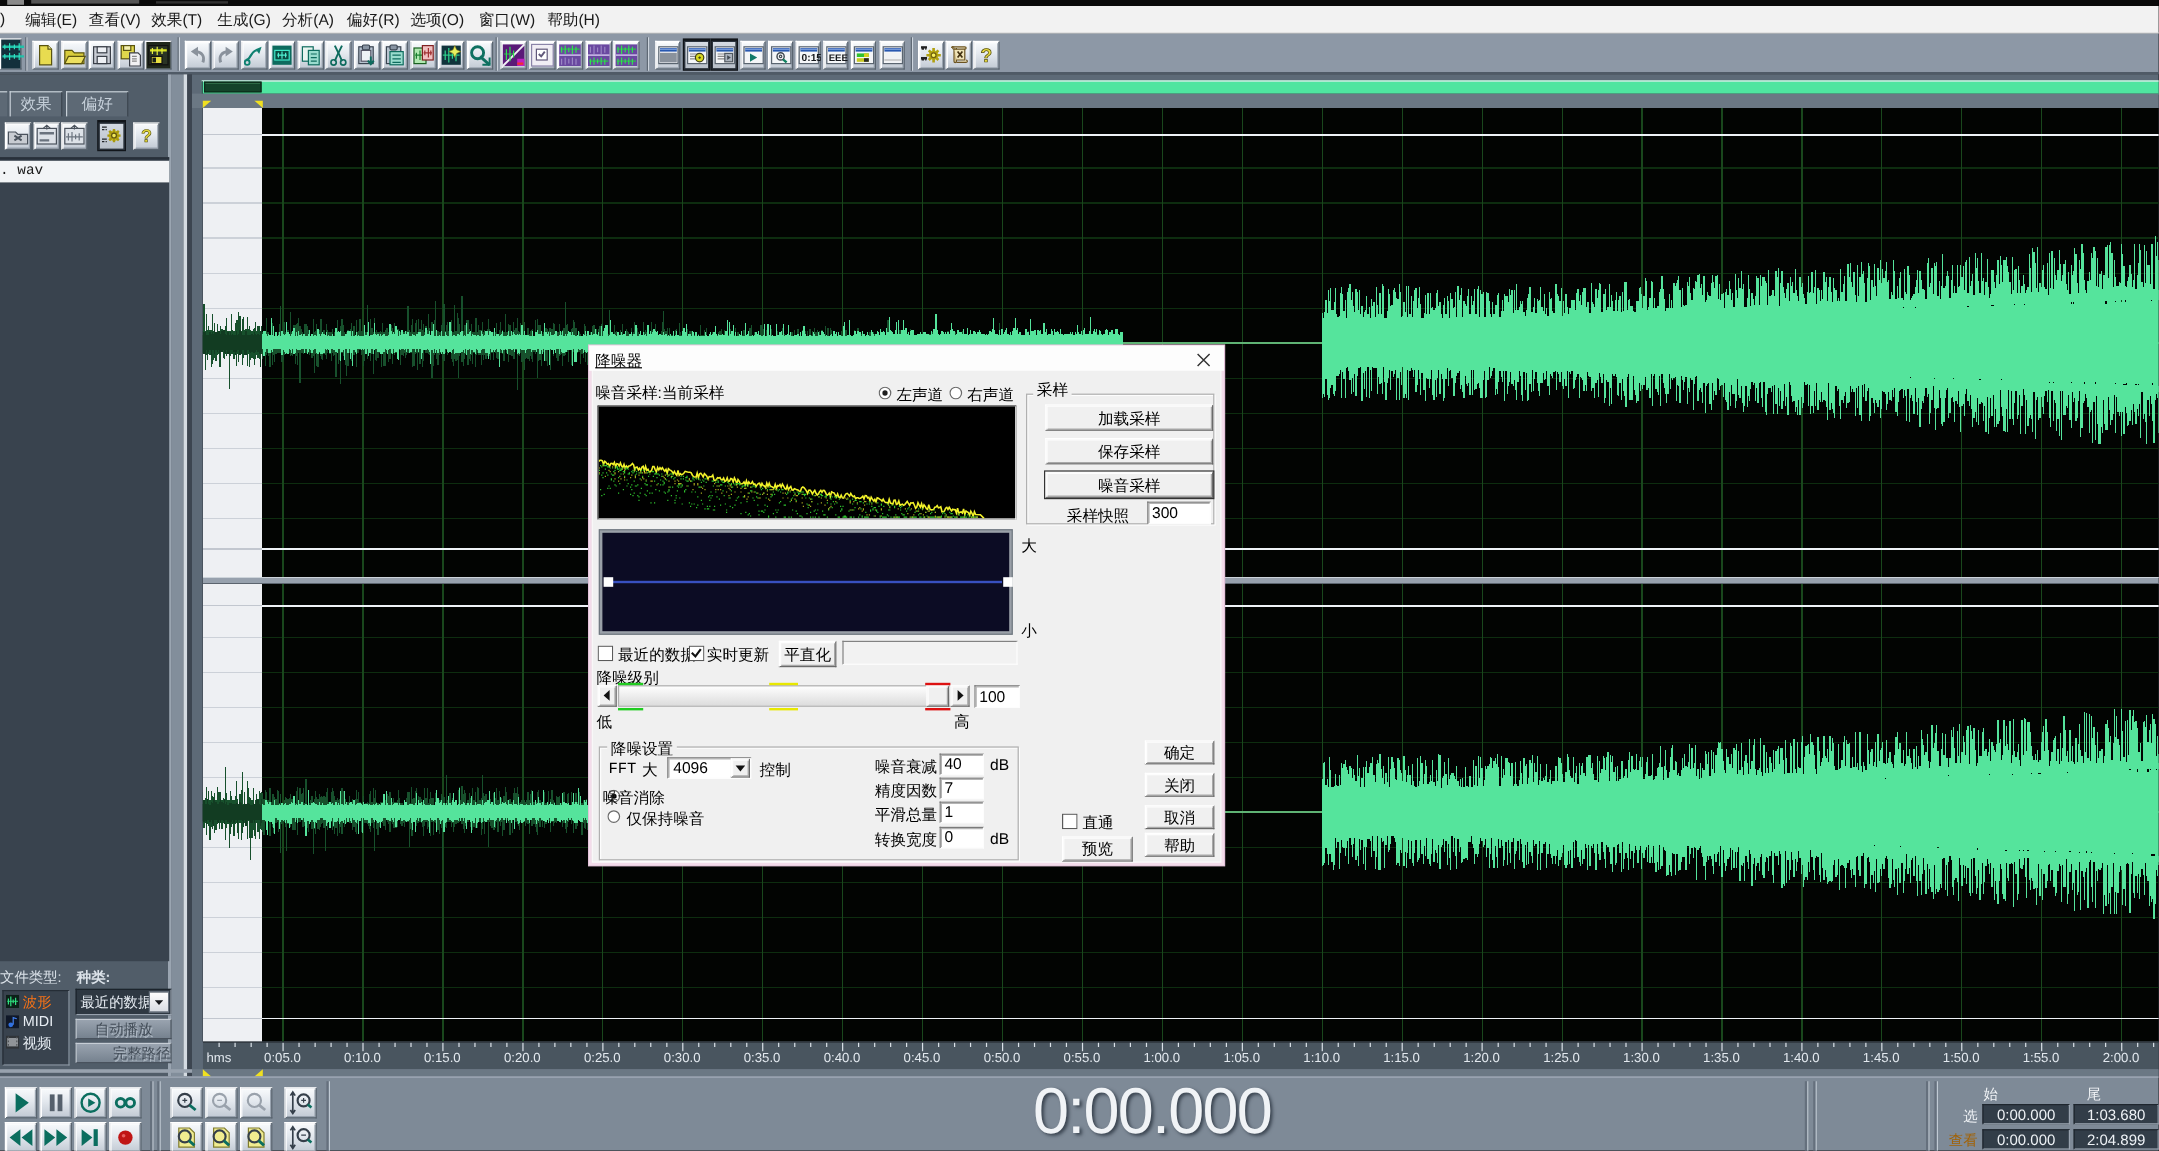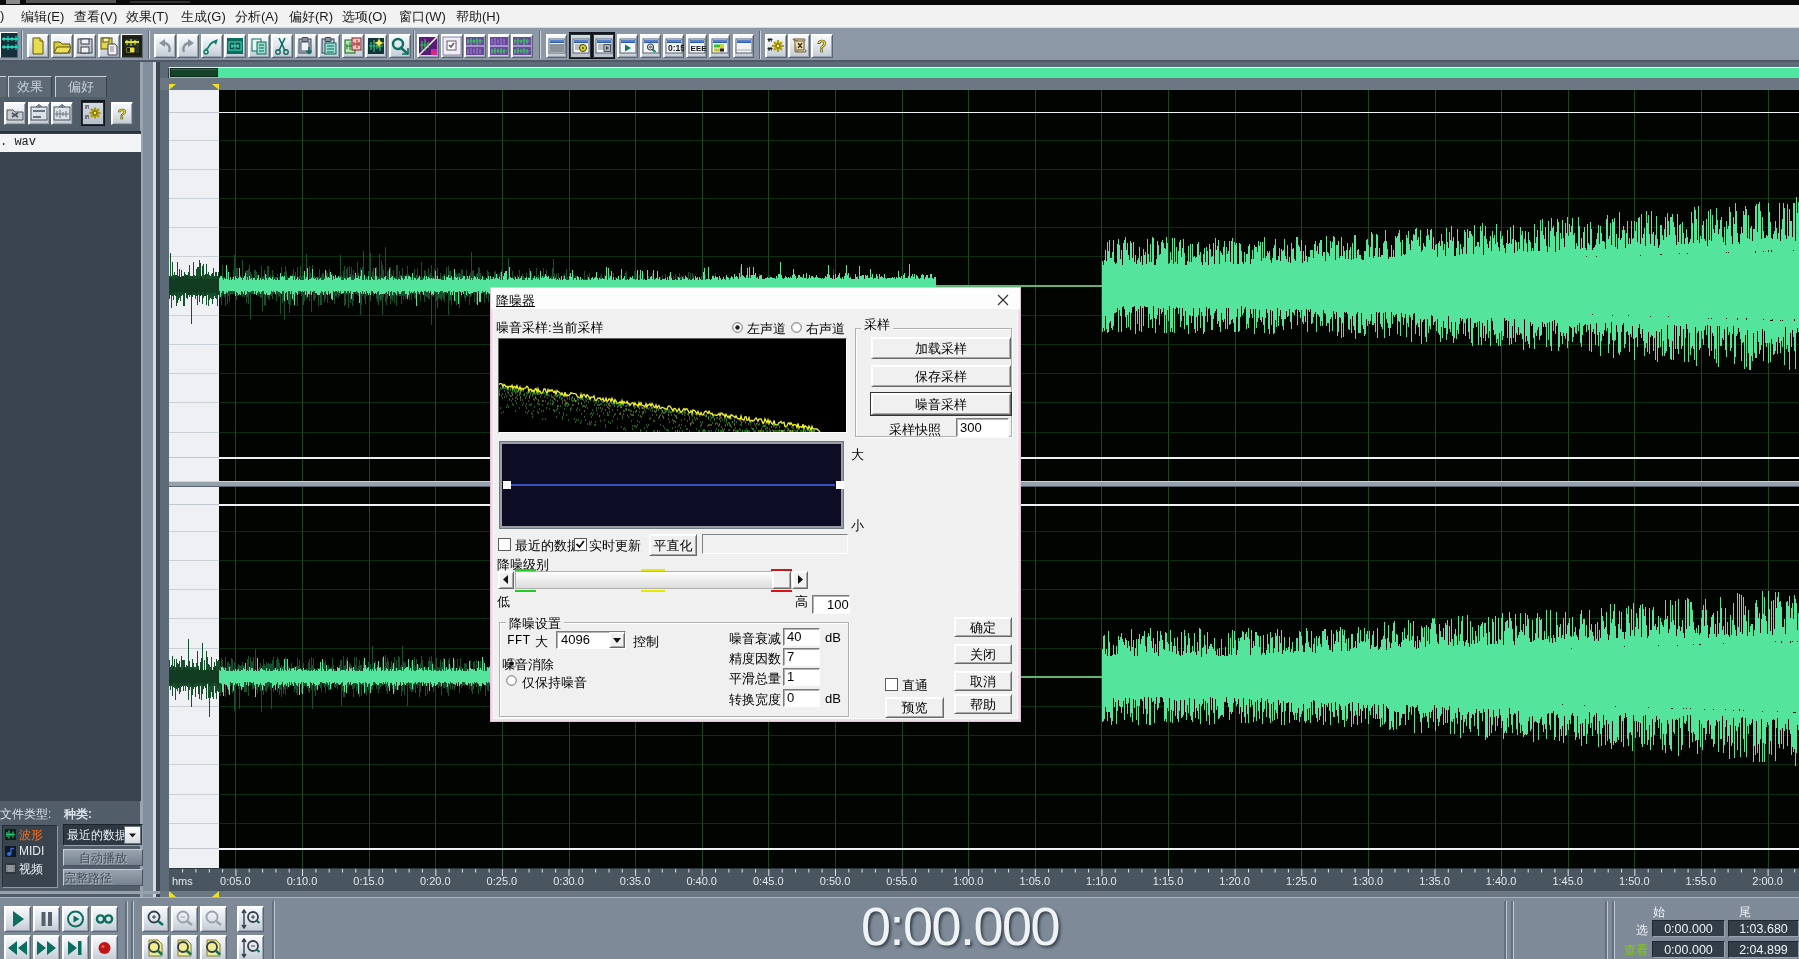--- a/index.html
+++ b/index.html
@@ -373,21 +373,21 @@
     <rect x="0" y="0" width="11" height="11" fill="#303438"></rect>
     <rect x="1" y="2" width="9" height="7" fill="#909498"></rect>
     <path d="M2 1v9M9 1v9" stroke="#505458" stroke-dasharray="1.5 1.5"></path>
   </svg>
 <div class="abs" style="left:19px;top:861px;font-size:12px;color:#e6ecf2;">视频</div>
 <div class="abs" style="left:63px;top:824px;width:80px;height:22px;background:#2e3842;border:1px solid;border-color:#1c242c #98a2ae #98a2ae #1c242c;color:#e8eef4;font-size:12px;line-height:20px;padding-left:3px;white-space:nowrap;overflow:hidden;">最近的数据</div>
 <div class="abs" style="left:124px;top:826px;width:17px;height:18px;background:linear-gradient(180deg,#fdfdfd,#d8dce2);border:1px solid #6a7480;"><svg width="15" height="16" viewBox="0 0 15 16">
       <path d="M4 6.5l3.5 4 3.5-4z" fill="#15181c"></path>
     </svg></div>
 <div class="abs" style="left:63px;top:849px;width:80px;height:17px;background:linear-gradient(180deg,#99a3af,#76828f);border:1px solid;border-color:#c6cdd5 #49525d #49525d #c6cdd5;font-size:12px;text-align:center;line-height:16px;color:#434d58;text-shadow:1px 1px 0 #aeb8c3;">自动播放</div>
-<div class="abs" style="left:63px;top:869px;width:80px;height:17px;background:linear-gradient(180deg,#99a3af,#76828f);border:1px solid;border-color:#c6cdd5 #49525d #49525d #c6cdd5;font-size:12px;text-align:left;line-height:16px;color:#434d58;text-shadow:1px 1px 0 #aeb8c3;">完整路径</div>
+<div class="abs" style="left:63px;top:869px;width:80px;height:17px;background:linear-gradient(180deg,#99a3af,#76828f);border:1px solid;border-color:#c6cdd5 #49525d #49525d #c6cdd5;font-size:12px;text-align:right;line-height:16px;color:#434d58;text-shadow:1px 1px 0 #aeb8c3;">完整路径</div>
 <div class="abs" style="left:0;top:891px;width:160px;height:3px;background:#98a2ae;"></div>
 <div class="abs" style="left:160px;top:62px;width:1639px;height:835px;background:#5d6a77;"></div>
 <div class="abs" style="left:168px;top:67px;width:1631px;height:11.5px;background:#4fe5a0;border-top:1.5px solid #e9eef3;border-bottom:1px solid #19794d;border-left:1px solid #333d47;"></div>
 <div class="abs" style="left:170px;top:68px;width:48px;height:9px;background:#14432a;border:1px solid #0b2b1a;box-shadow:inset 0 1px 0 #2e6a46;"></div>
 <div class="abs" style="left:160px;top:78px;width:1639px;height:12px;background:#6b7884;"></div>
 <div class="abs" style="left:169px;top:84px;width:0;height:0;border-top:6px solid #f0e020;border-right:7px solid transparent;"></div>
 <div class="abs" style="left:212px;top:84px;width:0;height:0;border-top:6px solid #f0e020;border-left:7px solid transparent;"></div>
 <div class="abs" style="left:169px;top:90px;width:1630px;height:778px;background:#020402;overflow:hidden;" id="wavebox"></div>
 <svg width="1630" height="778" viewBox="0 0 1630 778" style="position:absolute;left:169px;top:90px;" shape-rendering="crispEdges">
     <rect x="0" y="0" width="49.5" height="778" fill="#eef0f3"></rect>
@@ -744,21 +744,21 @@
   </div>
 <div class="abs" style="left:272px;top:901px;width:3px;height:58px;background:#65707d;border-right:1px solid #c0cad4;"></div>
 <div class="abs" style="left:700px;top:901px;width:520px;height:52px;color:#f0f3f6;font-size:54px;letter-spacing:-1.5px;text-align:center;line-height:50px;text-shadow:2px 2px 3px #39434f;">0:00.000</div>
 <div class="abs" style="left:1504px;top:901px;width:3px;height:58px;background:#65707d;border-right:1px solid #c0cad4;"></div>
 <div class="abs" style="left:1511px;top:901px;width:3px;height:58px;background:#65707d;border-right:1px solid #c0cad4;"></div>
 <div class="abs" style="left:1605px;top:901px;width:3px;height:58px;background:#65707d;border-right:1px solid #c0cad4;"></div>
 <div class="abs" style="left:1612px;top:901px;width:3px;height:58px;background:#65707d;border-right:1px solid #c0cad4;"></div>
 <div class="abs" style="left:1653px;top:904px;width:80px;height:14px;color:#f0f3f6;font-size:12px;">始</div>
 <div class="abs" style="left:1739px;top:904px;width:60px;height:14px;color:#f0f3f6;font-size:12px;">尾</div>
 <div class="abs" style="left:1620px;top:922px;width:28px;height:14px;color:#f0f3f6;font-size:12px;text-align:right;">选</div>
-<div class="abs" style="left:1608px;top:942px;width:40px;height:14px;color:#84cc16;font-size:12px;text-align:right;">查看</div>
+<div class="abs" style="left:1608px;top:942px;width:40px;height:14px;color:#a16207;font-size:12px;text-align:right;">查看</div>
 <div class="abs" style="left:1652px;top:920px;width:73px;height:17px;background:#323d48;border:1px solid;border-color:#1e262e #98a2ae #98a2ae #1e262e;color:#eef2f6;font-size:12.5px;text-align:center;line-height:16px;">0:00.000</div>
 <div class="abs" style="left:1728px;top:920px;width:71px;height:17px;background:#323d48;border:1px solid;border-color:#1e262e #98a2ae #98a2ae #1e262e;color:#eef2f6;font-size:12.5px;text-align:center;line-height:16px;">1:03.680</div>
 <div class="abs" style="left:1652px;top:941px;width:73px;height:17px;background:#323d48;border:1px solid;border-color:#1e262e #98a2ae #98a2ae #1e262e;color:#eef2f6;font-size:12.5px;text-align:center;line-height:16px;">0:00.000</div>
 <div class="abs" style="left:1728px;top:941px;width:71px;height:17px;background:#323d48;border:1px solid;border-color:#1e262e #98a2ae #98a2ae #1e262e;color:#eef2f6;font-size:12.5px;text-align:center;line-height:16px;">2:04.899</div>
 <div class="abs" style="left:491px;top:288px;width:529px;height:433px;background:#f0f0f0;border:2px solid #f3dcea;box-shadow:0 0 0 1px #e4c2da, inset 0 0 0 1px #fbfbfb;"></div>
 <div class="abs" style="left:491px;top:288px;width:529px;height:21px;background:#fdfdfd;"></div>
 <div class="abs cn" style="left:496px;top:292px;text-decoration:underline;">降噪器</div>
 <svg class="abs" width="12" height="12" style="left:997px;top:294px" viewBox="0 0 12 12">
     <path d="M1 1l10 10M11 1L1 11" stroke="#333" stroke-width="1.2"></path>
   </svg>
@@ -804,21 +804,21 @@
 <div class="abs wbtn" style="left:792px;top:571px;width:16px;height:18px;"><svg width="14" height="15" viewBox="0 0 14 15">
       <path d="M5 3l5 4.5-5 4.5z" fill="#111"></path>
     </svg></div>
 <div class="abs wbtn" style="left:772px;top:571px;width:19px;height:18px;"></div>
 <div class="abs" style="left:515px;top:568.5px;width:21px;height:2px;background:#22cc22;"></div>
 <div class="abs" style="left:515px;top:590px;width:21px;height:2px;background:#22cc22;"></div>
 <div class="abs" style="left:641px;top:568.5px;width:24px;height:2px;background:#e8e800;"></div>
 <div class="abs" style="left:641px;top:590px;width:24px;height:2px;background:#e8e800;"></div>
 <div class="abs" style="left:771px;top:568.5px;width:21px;height:2px;background:#dd1111;"></div>
 <div class="abs" style="left:771px;top:590px;width:21px;height:2px;background:#dd1111;"></div>
-<div class="abs winp" style="left:812px;top:595px;width:38px;height:19px;line-height:17px;padding-left:14px;">100</div>
+<div class="abs winp" style="left:812px;top:571px;width:38px;height:19px;line-height:17px;padding-left:3px;">100</div>
 <div class="abs cn" style="left:497px;top:593px;">低</div>
 <div class="abs cn" style="left:795px;top:593px;">高</div>
 <div class="abs" style="left:499px;top:622px;width:350px;height:95px;border:1px solid #b0b0b0;box-shadow:1px 1px 0 #fdfdfd inset,1px 1px 0 #fdfdfd;"></div>
 <div class="abs cn" style="left:506px;top:615px;background:#f0f0f0;padding:0 3px;">降噪设置</div>
 <div class="abs" style="left:507px;top:633px;font-size:13px;font-family:'Liberation Mono',monospace;">FFT</div>
 <div class="abs cn" style="left:535px;top:633px;">大</div>
 <div class="abs winp" style="left:556px;top:631px;width:70px;height:18px;line-height:16px;padding-left:4px;">4096</div>
 <div class="abs wbtn" style="left:609px;top:632px;width:16px;height:16px;"><svg width="14" height="14" viewBox="0 0 14 14">
       <path d="M3 5l4 5 4-5z" fill="#111"></path>
     </svg></div>

